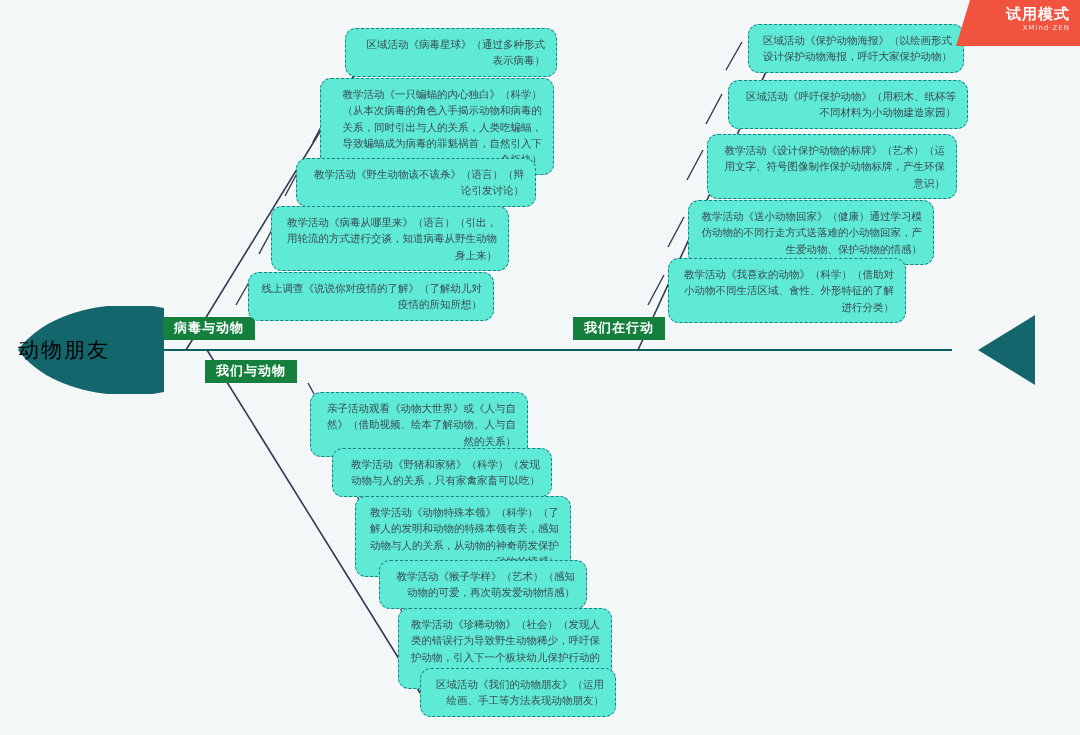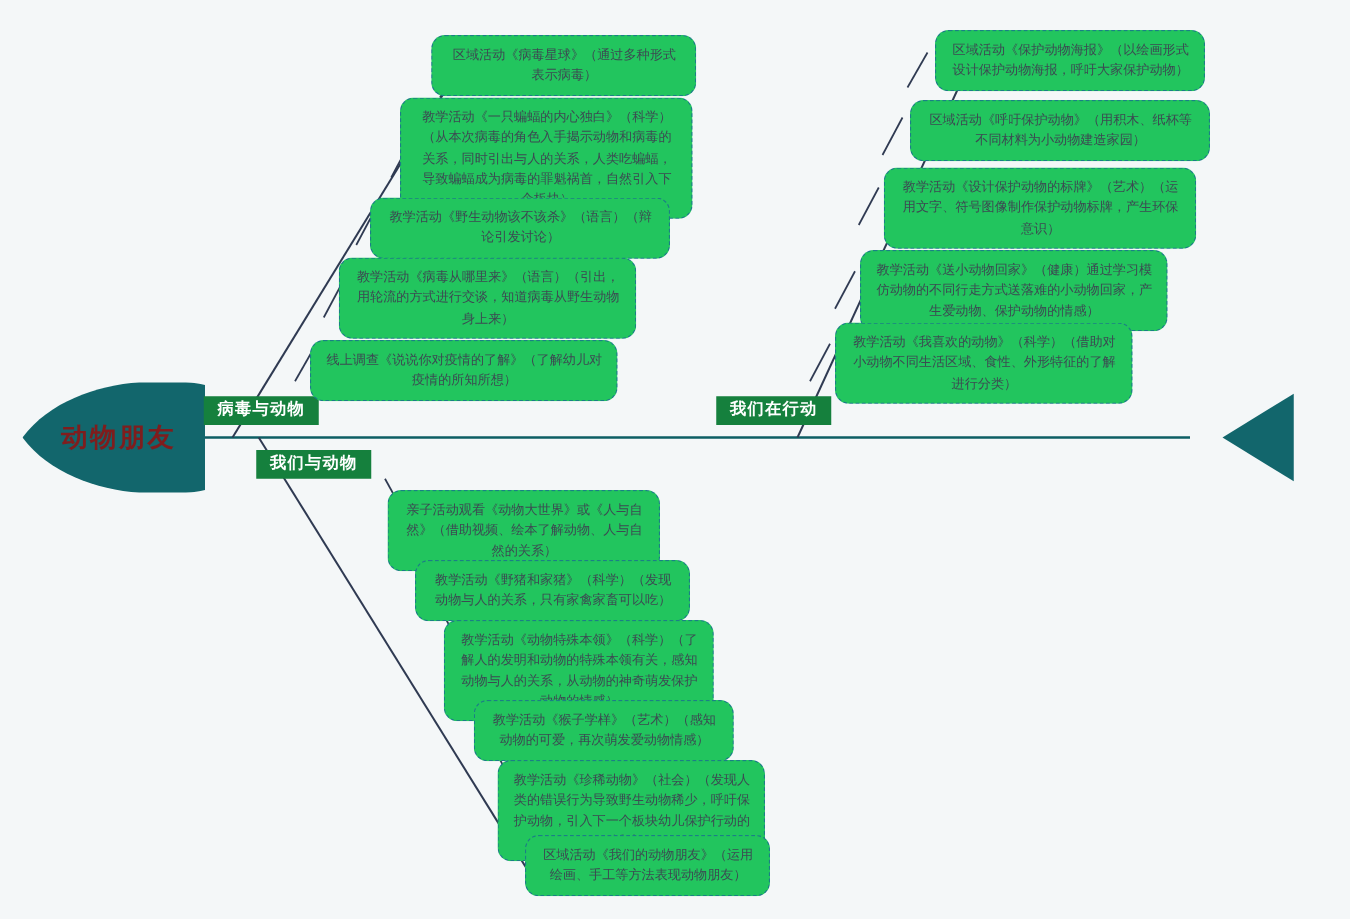--- a/index.html
+++ b/index.html
@@ -41,24 +41,23 @@
   }
   .head-shape {
     position: absolute;
     inset: 0;
   }
   .head-label {
     position: absolute;
     left: 0; right: 6px;
     top: 50%;
     transform: translateY(-50%);
-    text-align: center;
-    color: #7f1d1d;
+    color: #000000;
     font-size: 21px;
-    font-weight: bold;
+    font-weight: normal;
     letter-spacing: 2px;
     line-height: 1;
   }
 
   
   .cat-label {
     position: absolute;
     background: #15803d;
     color: #ffffff;
     font-size: 13px;
@@ -69,28 +68,28 @@
     line-height: 1.1;
   }
   #cat-virus   { left: 163px; top: 317px; }
   #cat-we      { left: 205px; top: 360px; }
   #cat-action  { left: 573px; top: 317px; }
 
   
   .topic {
     position: absolute;
     box-sizing: border-box;
-    background: #22c55e;
+    background: #5eead4;
     border: 1.5px dashed #1b7f86;
     border-radius: 11px;
     color: #3c4a52;
     font-size: 10.5px;
     line-height: 1.55;
     padding: 7px 11px 7px 12px;
-    text-align: center;
+    text-align: right;
   }
 
   
   .trial {
     position: absolute;
     top: 0;
     right: 0;
     width: 124px;
     height: 46px;
     background: #f1533e;
@@ -184,14 +183,18 @@
   <div class="topic" style="left:748px; top:24px; width:216px;">区域活动《保护动物海报》（以绘画形式设计保护动物海报，呼吁大家保护动物）</div>
 
   <div class="topic" style="left:728px; top:80px; width:240px;">区域活动《呼吁保护动物》（用积木、纸杯等不同材料为小动物建造家园）</div>
 
   <div class="topic" style="left:707px; top:134px; width:250px;">教学活动《设计保护动物的标牌》（艺术）（运用文字、符号图像制作保护动物标牌，产生环保意识）</div>
 
   <div class="topic" style="left:688px; top:200px; width:246px;">教学活动《送小动物回家》（健康）通过学习模仿动物的不同行走方式送落难的小动物回家，产生爱动物、保护动物的情感）</div>
 
   <div class="topic" style="left:668px; top:258px; width:238px;">教学活动《我喜欢的动物》（科学）（借助对小动物不同生活区域、食性、外形特征的了解进行分类）</div>
 
+  <div class="trial">
+    <div class="trial-title">试用模式</div>
+    <div class="trial-sub">XMind·ZEN</div>
+  </div>
 
 </div>
 
 </body></html>

